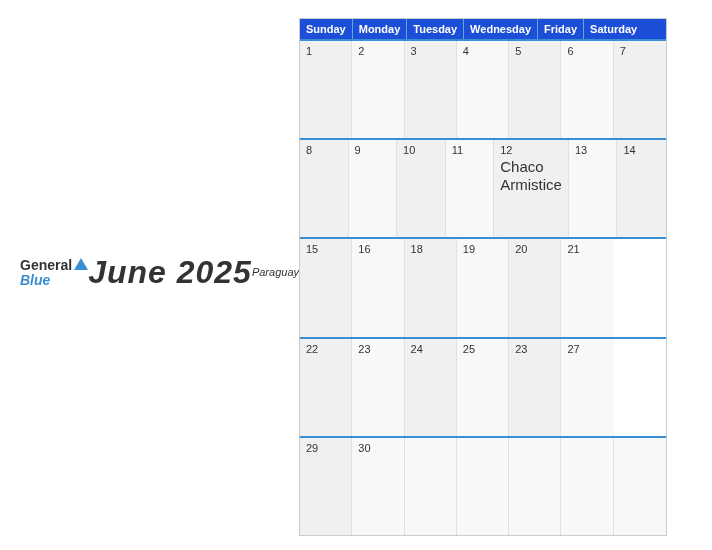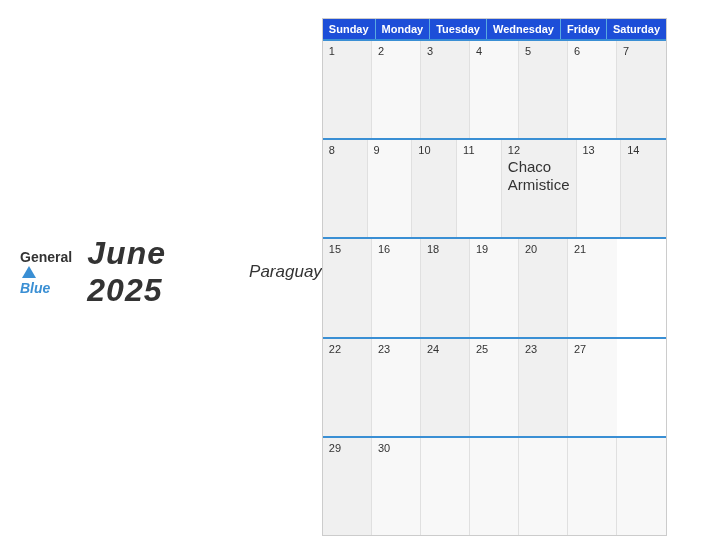--- a/index.html
+++ b/index.html
@@ -52,21 +52,21 @@
       top: -2px;
     }
     .title {
       font-size: 32px;
       font-weight: bold;
       color: #333;
       letter-spacing: 1px;
       font-style: italic;
     }
     .country {
-      font-size: 17px;
+      font-size: 11px;
       color: #333;
       font-style: italic;
     }
     .calendar {
       flex: 1;
       display: flex;
       flex-direction: column;
       border: 1px solid #ccc;
     }
     .cal-header {

